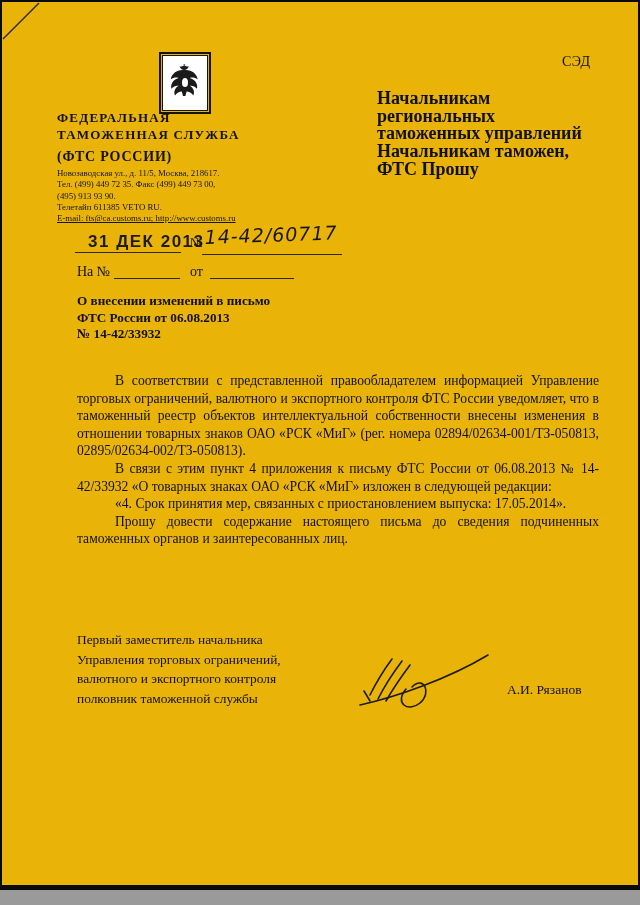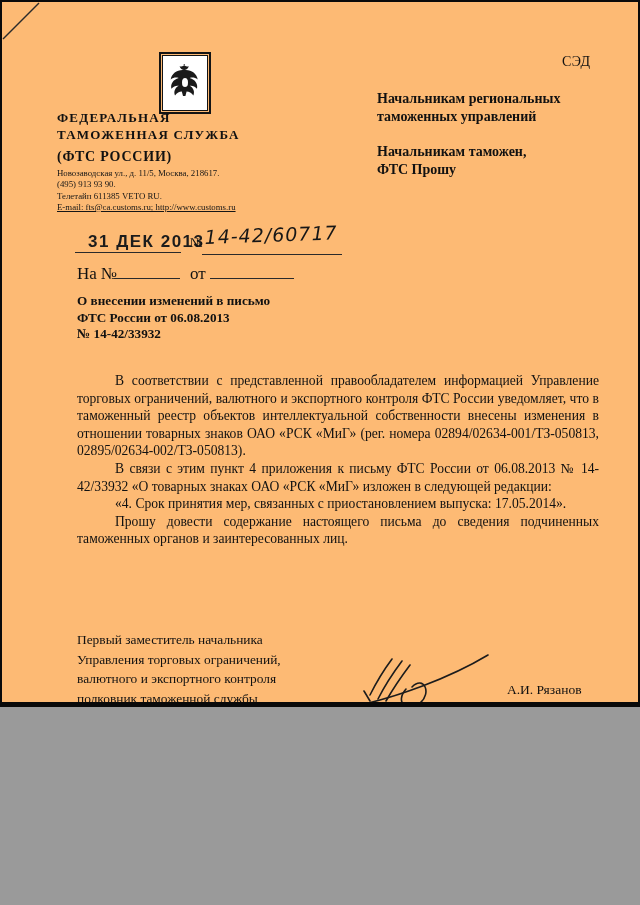--- a/index.html
+++ b/index.html
@@ -1,34 +1,34 @@
 <!DOCTYPE html>
 <html><head>
 <meta charset="utf-8">
 <style>
   html,body{margin:0;padding:0;background:#9a9a9a;}
   .page{
-    position:relative;width:640px;height:707px;background:#fdba74;
+    position:relative;width:640px;height:890px;background:#eab308;
     box-sizing:border-box;border:2px solid #0a0a0a;border-bottom-width:5px;
     font-family:"Liberation Serif","DejaVu Serif",serif;color:#111;overflow:hidden;
     margin:0 auto;
   }
   .abs{position:absolute;}
   .center{text-align:left;}
   .letterhead-org{font-size:13px;font-weight:bold;letter-spacing:1.2px;line-height:17px;}
   .letterhead-org .org-sub{margin-top:5px;font-size:14px;letter-spacing:.8px;}
   .letterhead-addr{font-size:8.8px;line-height:11.3px;color:#161616;}
   .letterhead-addr .email-line{text-decoration:underline;}
-  .recipient{font-size:14px;font-weight:bold;line-height:17.5px;}
+  .recipient{font-size:18px;font-weight:bold;line-height:17.5px;}
   .subject{font-size:13.2px;font-weight:bold;line-height:16.5px;}
   .body-text{font-size:13.6px;line-height:17.6px;text-align:justify;width:522px;}
   .body-text p{margin:0;text-indent:38px;}
   .sig-title{font-size:13.4px;line-height:19.5px;}
   .name{font-size:13.5px;}
-  .ref-label{font-size:17px;}
+  .ref-label{font-size:14px;}
   .rule{height:1px;background:#2a2a2a;}
   .stamp{font-family:"Liberation Sans","DejaVu Sans",sans-serif;font-weight:bold;
          font-size:17px;letter-spacing:1.5px;color:#1c1c1c;}
   .handnum{font-family:"DejaVu Sans",sans-serif;font-style:italic;font-size:19px;
            letter-spacing:1px;transform:rotate(-2deg);transform-origin:left bottom;color:#161616;}
   .numsign{font-size:13.5px;}
   .sed{font-size:14px;letter-spacing:.5px;}
   .emblem-box{width:52px;height:62px;border:2px solid #141414;padding:1px;box-sizing:border-box;}
   .emblem-inner{width:100%;height:100%;border:1px solid #141414;box-sizing:border-box;
                 display:flex;align-items:center;justify-content:center;background:#fff;}
@@ -71,20 +71,21 @@
   </div>
 
   <div class="abs center letterhead-org" style="left:55px;top:107px;width:262px;">
     <div>ФЕДЕРАЛЬНАЯ</div>
     <div>ТАМОЖЕННАЯ СЛУЖБА</div>
     <div class="org-sub">(ФТС РОССИИ)</div>
   </div>
 
   <div class="abs center letterhead-addr" style="left:55px;top:166px;width:262px;">
     <div>Новозаводская ул., д. 11/5, Москва, 218617.</div>
+    <div>Тел. (499) 449 72 35. Факс (499) 449 73 00,</div>
     <div>(495) 913 93 90.</div>
     <div>Телетайп 611385 VETO RU.</div>
     <div class="email-line">E-mail: fts@ca.customs.ru; http://www.customs.ru</div>
   </div>
 
   <div class="abs stamp" style="left:86px;top:230px;">31 ДЕК 2013</div>
   <div class="abs rule" style="left:73px;top:250px;width:106px;"></div>
   <div class="abs numsign" style="left:188px;top:233px;">№</div>
   <div class="abs handnum" style="left:203px;top:224px;">14-42/60717</div>
   <div class="abs rule" style="left:200px;top:252px;width:140px;"></div>

